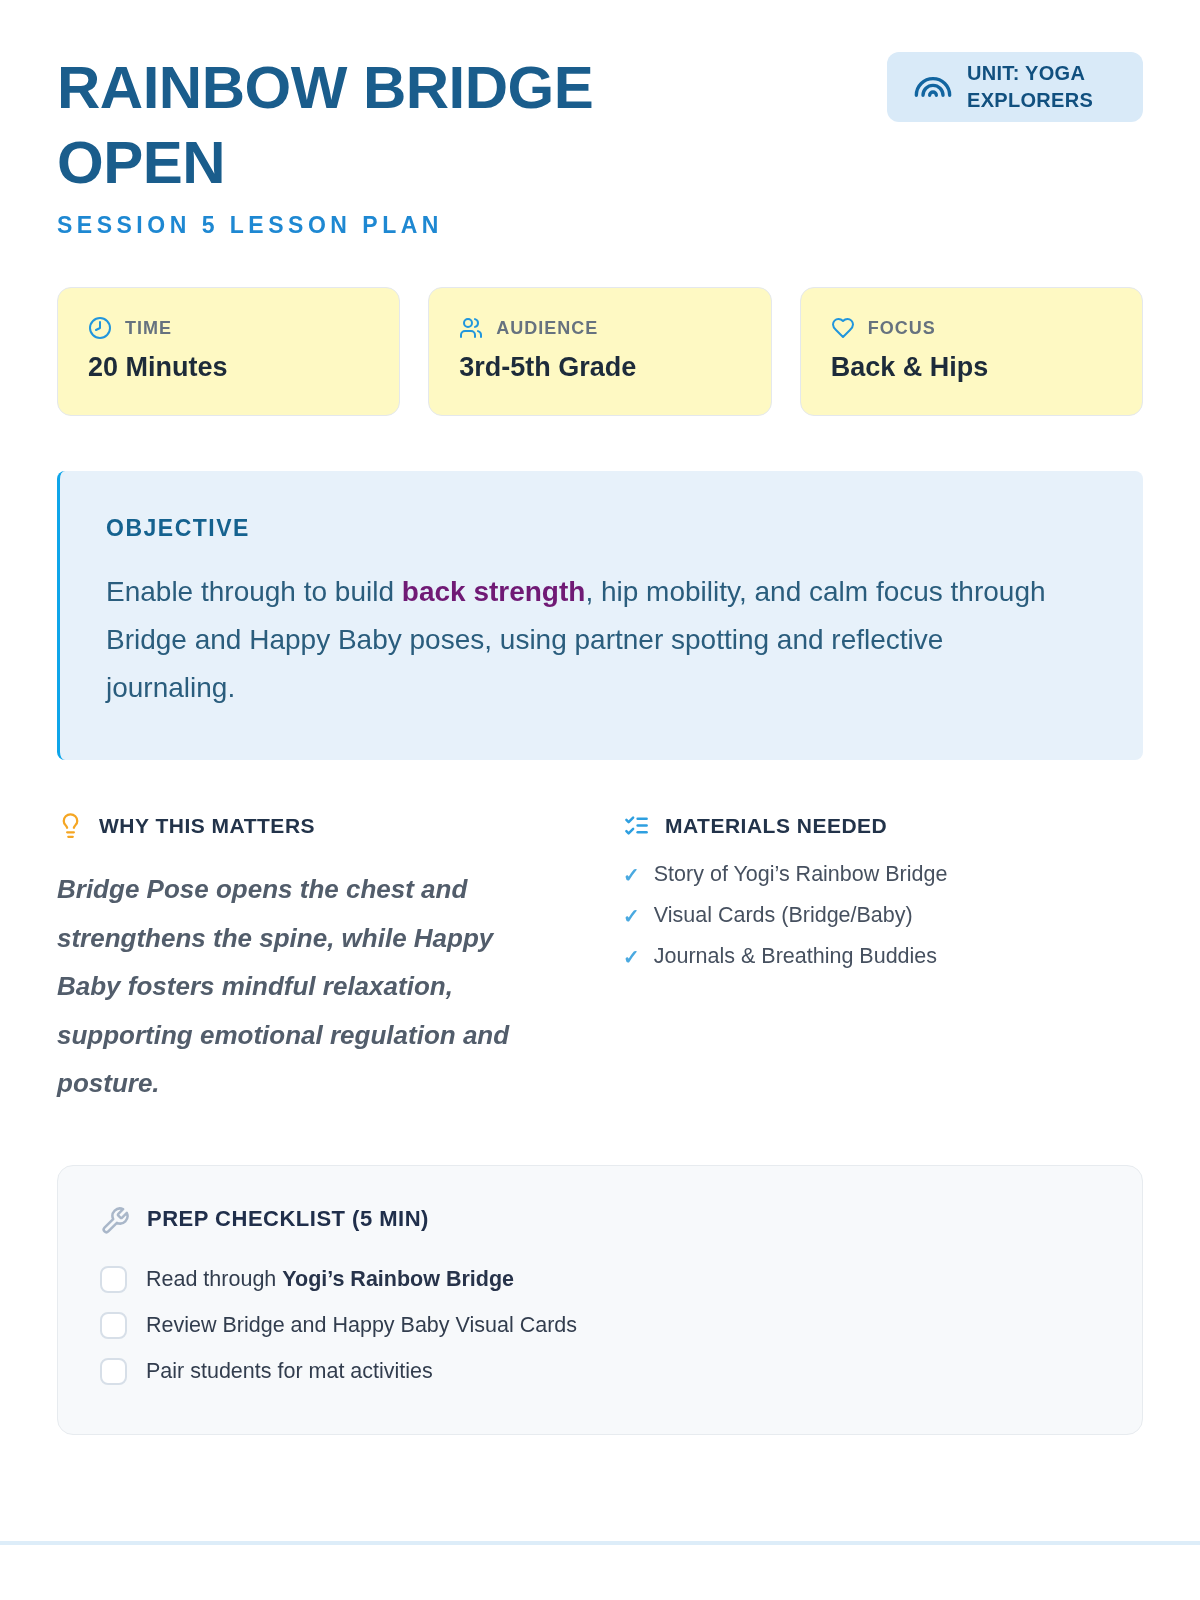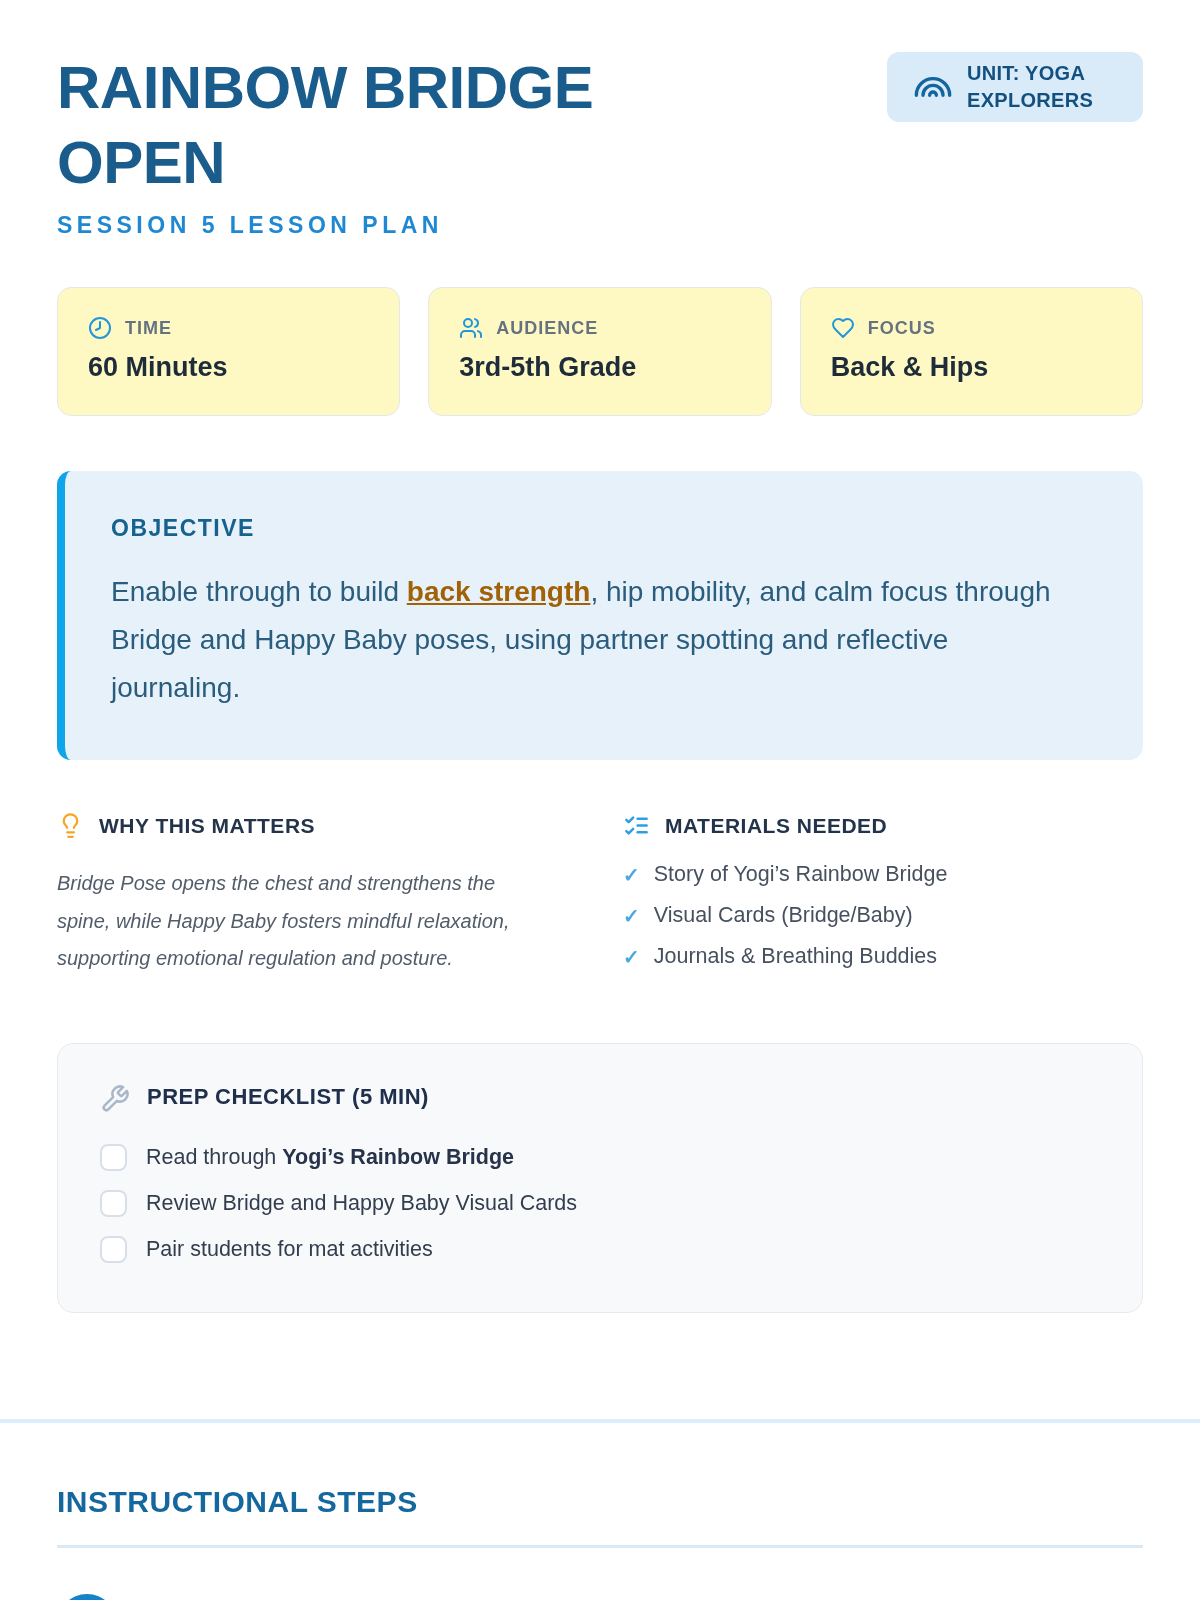--- a/index.html
+++ b/index.html
@@ -40,43 +40,43 @@
   .card-label-row { display: flex; align-items: center; gap: 13px; }
   .card-label {
     font-size: 18px; font-weight: 700; color: #66727f;
     letter-spacing: 1px; text-transform: uppercase;
   }
   .card-value { margin-top: 12px; font-size: 27px; font-weight: 700; color: #1d2b3a; }
 
   
   .objective {
     margin-top: 55px; background: #e7f1fa;
-    border-left: 8px solid #0ea5e9; border-radius: 14px;
+    border-left: 3px solid #0ea5e9; border-radius: 8px;
     padding: 44px 46px 48px;
   }
   .objective-label {
     font-size: 23px; font-weight: 800; color: #15628f; letter-spacing: 1.5px;
   }
   .objective-text {
     margin-top: 26px; font-size: 28px; color: #2a5d7d; line-height: 1.72;
     max-width: 960px;
   }
-  .objective-text b { font-weight: 700; color: #a16207; text-decoration: underline; }
+  .objective-text b { font-weight: 700; color: #701a75; }
 
   
   .two-col { display: flex; gap: 78px; margin-top: 52px; }
   .col-left { width: 488px; flex-shrink: 0; }
   .col-right { flex: 1; }
   .section-heading-row { display: flex; align-items: center; gap: 15px; }
   .section-heading {
     font-size: 21px; font-weight: 800; color: #22334a; letter-spacing: 0.5px;
   }
   .why-text {
-    margin-top: 26px; font-style: italic; font-size: 20px;
-    color: #525d6b; line-height: 1.86;
+    margin-top: 26px; font-style: italic; font-size: 26px;
+    color: #525d6b; line-height: 1.86; font-weight: bold;
   }
   .materials-list { margin-top: 24px; list-style: none; }
   .materials-list li {
     display: flex; align-items: flex-start; gap: 14px;
     font-size: 21.5px; color: #46505f; margin-bottom: 17px; line-height: 1.1;
   }
   .check-glyph { color: #4aa9e0; font-size: 20px; font-weight: 700; margin-top: 1px; }
 
   
   .prep-card {
@@ -140,21 +140,21 @@
     <div class="info-card">
       <div class="card-label-row">
         <span class="icon">
           <svg width="24" height="24" viewBox="0 0 24 24" fill="none" stroke="#2196dd" stroke-width="2" stroke-linecap="round" stroke-linejoin="round">
             <circle cx="12" cy="12" r="10"></circle>
               <polyline points="12 6 12 12 8 14"></polyline>
           </svg>
         </span>
         <span class="card-label">TIME</span>
       </div>
-      <div class="card-value">60 Minutes</div>
+      <div class="card-value">20 Minutes</div>
     </div>
     <div class="info-card">
       <div class="card-label-row">
         <span class="icon">
           <svg width="24" height="24" viewBox="0 0 24 24" fill="none" stroke="#2196dd" stroke-width="2" stroke-linecap="round" stroke-linejoin="round">
             <path d="M16 21v-2a4 4 0 0 0-4-4H6a4 4 0 0 0-4 4v2"></path>
               <circle cx="9" cy="7" r="4"></circle>
               <path d="M22 21v-2a4 4 0 0 0-3-3.87"></path>
               <path d="M16 3.13a4 4 0 0 1 0 7.75"></path>
           </svg>

